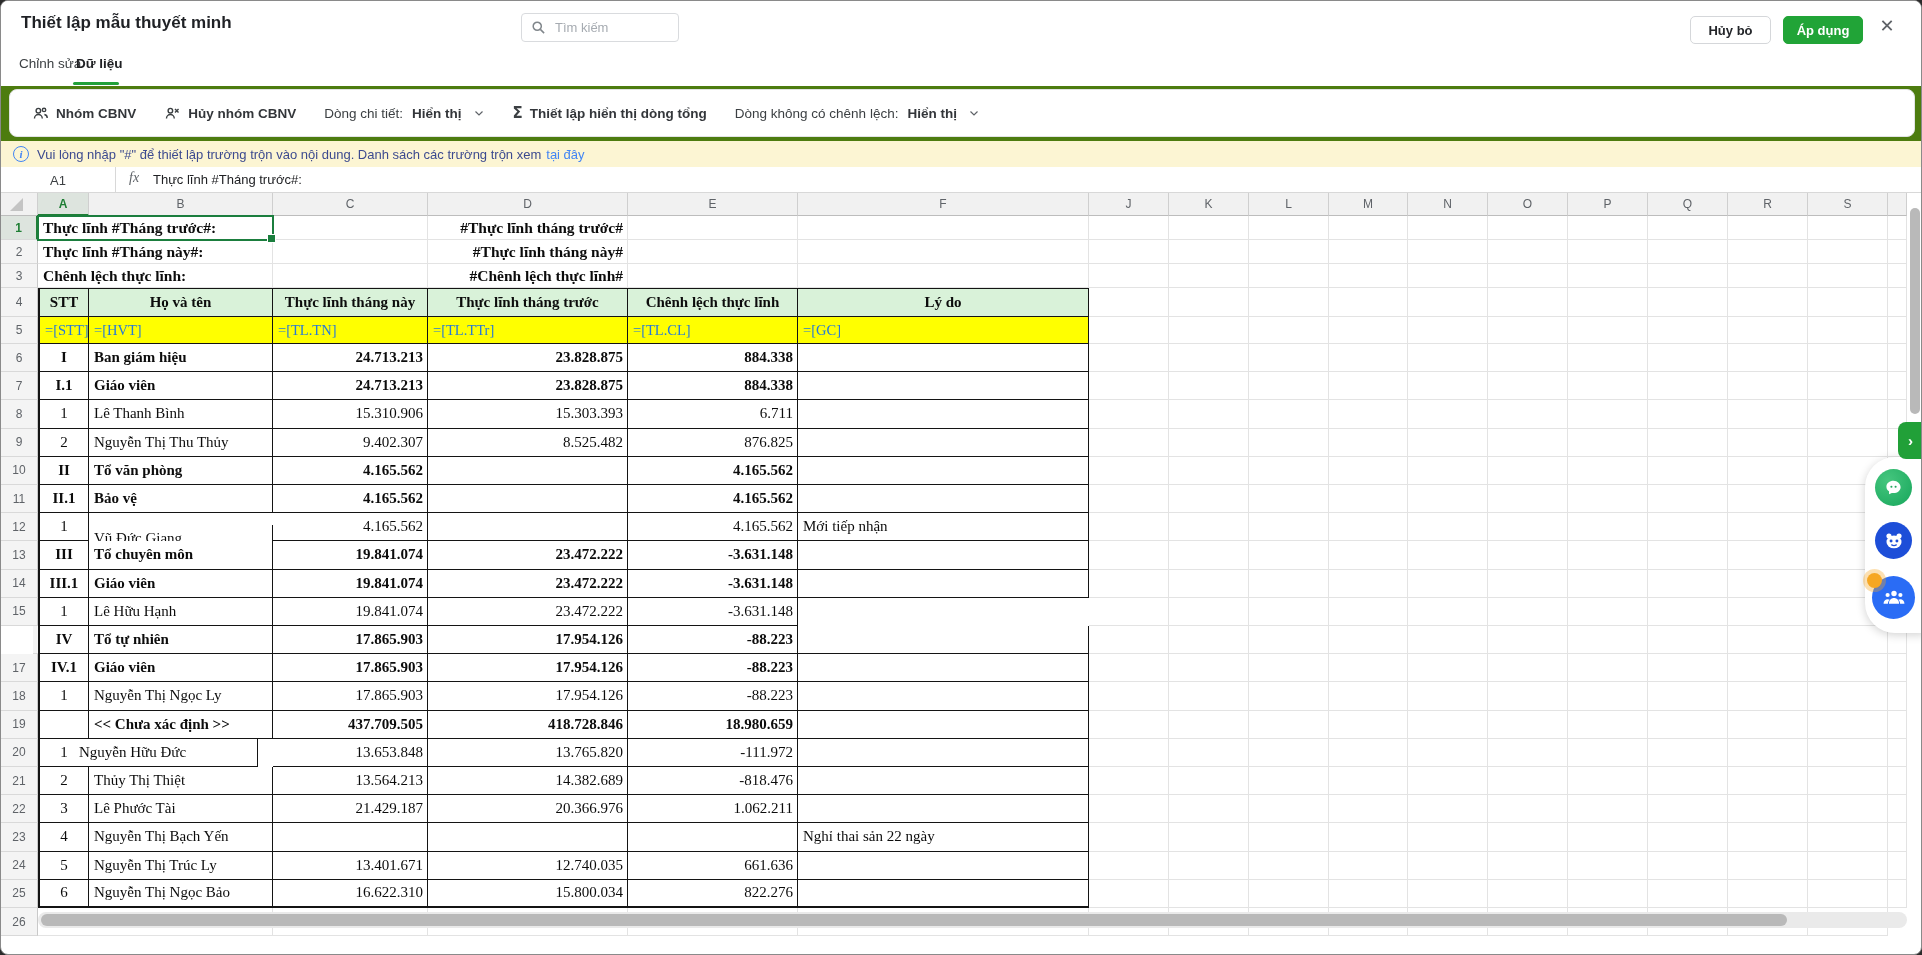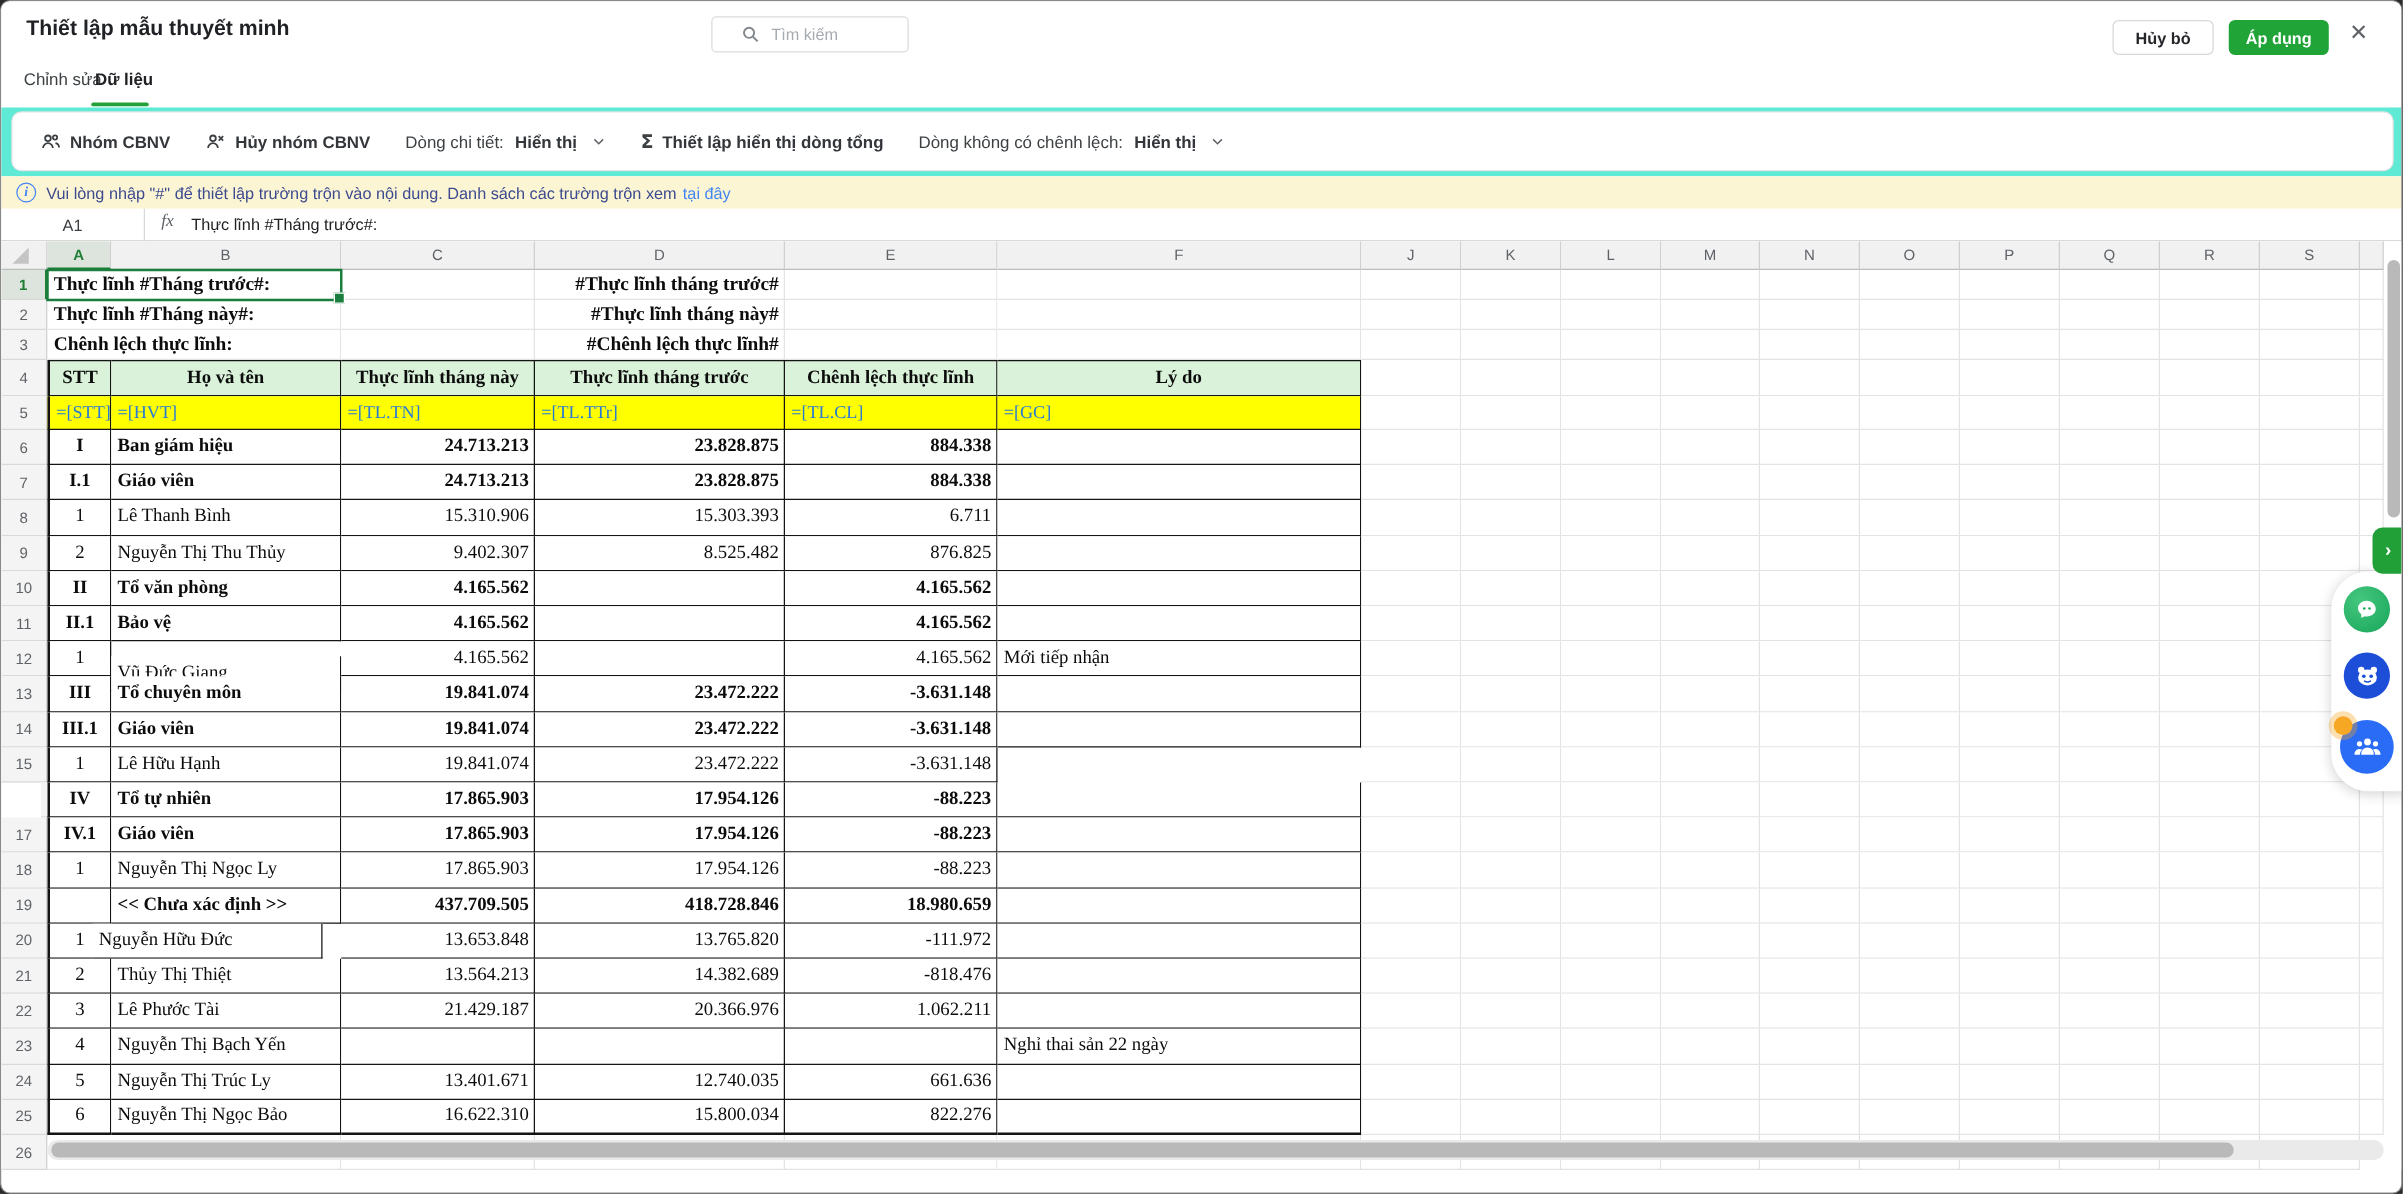--- a/index.html
+++ b/index.html
@@ -5,35 +5,35 @@
   html,body{margin:0;padding:0;background:#2b2b2b;}
   *{box-sizing:border-box;}
   .app{
     position:relative;width:1922px;height:955px;background:#fff;
     font-family:"Liberation Sans","DejaVu Sans",sans-serif;color:#202124;
     border:1px solid #8a8a8a;border-radius:8px;overflow:hidden;
   }
   
   .topbar{position:absolute;left:0;top:0;width:100%;height:45px;background:#fff;}
   .title{position:absolute;left:20px;top:12px;font-size:17px;font-weight:700;color:#1f2125;}
-  .searchbox{position:absolute;left:520px;top:12px;width:158px;height:29px;border:1px solid #d9dbde;border-radius:4px;background:#fff;display:flex;align-items:center;padding-left:23px;margin-left:48px;}
+  .searchbox{position:absolute;left:520px;top:12px;width:158px;height:29px;border:1px solid #d9dbde;border-radius:4px;background:#fff;display:flex;align-items:center;padding-left:9px;}
   .searchbox svg{flex:0 0 auto;}
   .searchbox input{border:none;outline:none;width:110px;margin-left:7px;font-size:13px;color:#202124;font-family:inherit;background:transparent;}
   .searchbox input::placeholder{color:#a6abb1;}
   .btn-cancel{position:absolute;left:1689px;top:15px;width:81px;height:28px;background:#fff;border:1px solid #d5d7da;border-radius:5px;font-size:13px;font-weight:700;color:#24262a;display:flex;align-items:center;justify-content:center;cursor:pointer;}
   .btn-apply{position:absolute;left:1782px;top:15px;width:80px;height:28px;background:#21a437;border:1px solid #21a437;border-radius:5px;font-size:13px;font-weight:700;color:#fff;display:flex;align-items:center;justify-content:center;cursor:pointer;}
   .btn-close{position:absolute;left:1875px;top:14px;width:22px;height:22px;font-size:18px;color:#5f6368;display:flex;align-items:center;justify-content:center;cursor:pointer;}
   
   .tabsrow{position:absolute;left:0;top:45px;width:100%;height:40px;background:#fff;}
   .tab{position:absolute;top:10px;font-size:13.5px;color:#3c4043;cursor:pointer;}
   .tab.edit{left:18px;}
   .tab.data{left:75px;font-weight:700;color:#202124;}
   .tab-underline{position:absolute;left:72px;top:36px;width:46px;height:3px;background:#22a13a;border-radius:2px;}
   
-  .toolbar-section{position:absolute;left:0;top:85px;width:100%;height:55px;background:#5eead4;padding-left:12px;}
+  .toolbar-section{position:absolute;left:0;top:85px;width:100%;height:55px;background:#4d7c0f;padding-left:12px;}
   .toolbar-box{position:absolute;left:8px;top:3px;width:1906px;height:48px;border:1px solid #e2e3e5;border-radius:8px;background:#fff;display:flex;align-items:center;padding-left:22px;gap:28px;}
   .tb-item{display:flex;align-items:center;gap:7px;font-size:13.5px;color:#33363a;cursor:pointer;white-space:nowrap;}
   .tb-item .lbl{font-weight:700;}
   .tb-plain{font-weight:400;color:#3c4043;}
   .tb-value{font-weight:700;margin-left:2px;}
   .sigma{font-size:15px;font-weight:700;color:#3c4043;font-family:"DejaVu Sans",sans-serif;}
   .caret{margin-left:4px;display:inline-flex;}
   
   .infobar{position:absolute;left:0;top:140px;width:100%;height:26px;background:#fcf5d3;display:flex;align-items:center;padding-left:12px;font-size:13px;color:#3c4a8f;}
   .info-i{width:16px;height:16px;border:1.4px solid #4285f4;border-radius:50%;color:#4285f4;font-size:11px;font-weight:700;display:flex;align-items:center;justify-content:center;margin-right:8px;font-family:"Liberation Serif",serif;font-style:italic;}

